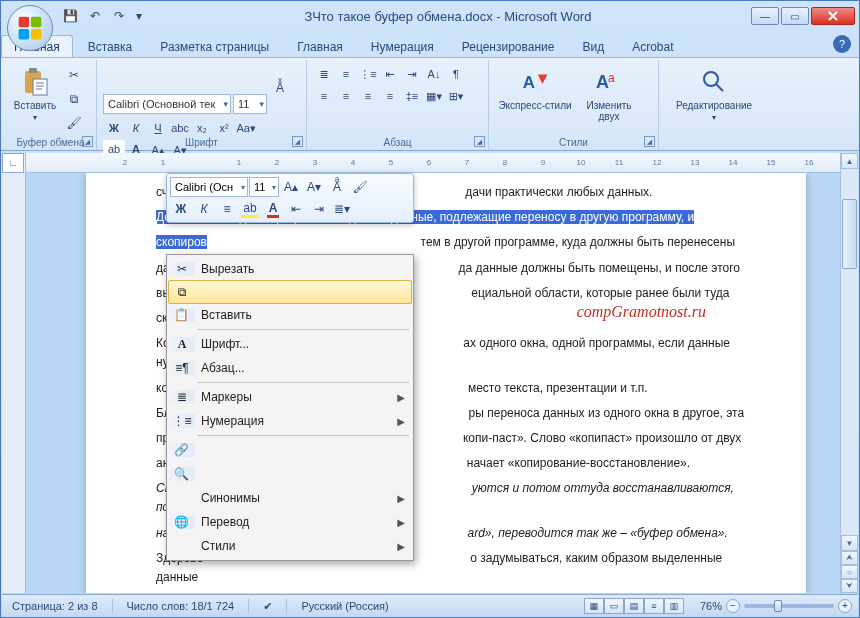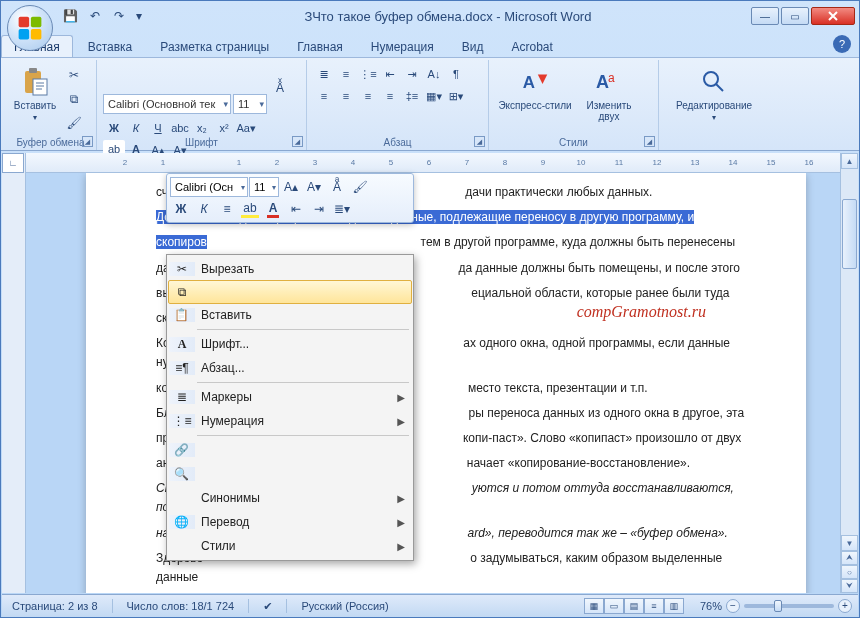--- a/index.html
+++ b/index.html
@@ -136,20 +136,21 @@
       </div>
     </div>
   </div>
 
   <div class="tab-row">
     <div class="tab active">Главная</div>
     <div class="tab">Вставка</div>
     <div class="tab">Разметка страницы</div>
     <div class="tab">Главная</div>
     <div class="tab">Нумерация</div>
+    <div class="tab">Рецензирование</div>
     <div class="tab">Вид</div>
     <div class="tab">Acrobat</div>
     <div class="help-btn">?</div>
   </div>
 
   <div class="ribbon">
 
     <div class="rgroup" style="width:92px">
       <div class="rgroup-body">
         <div class="big-btn">

